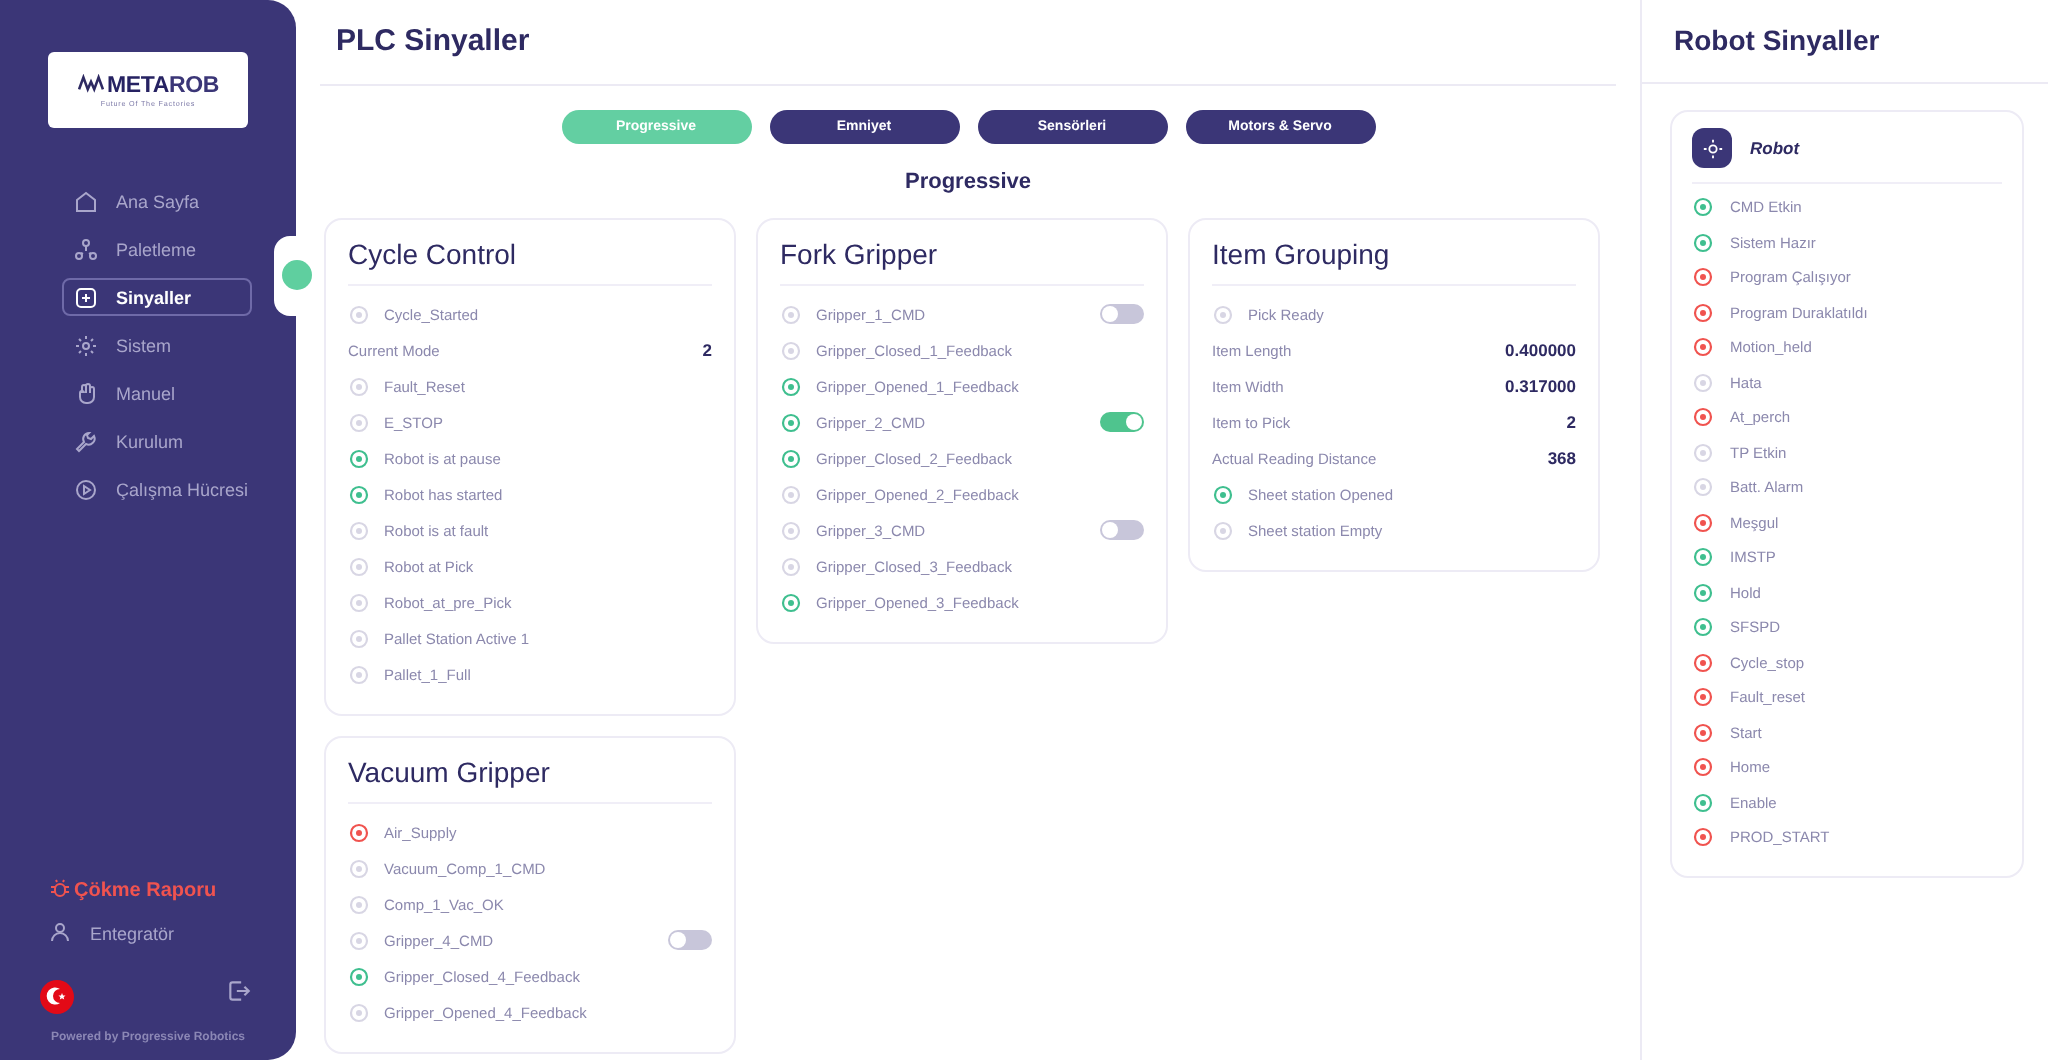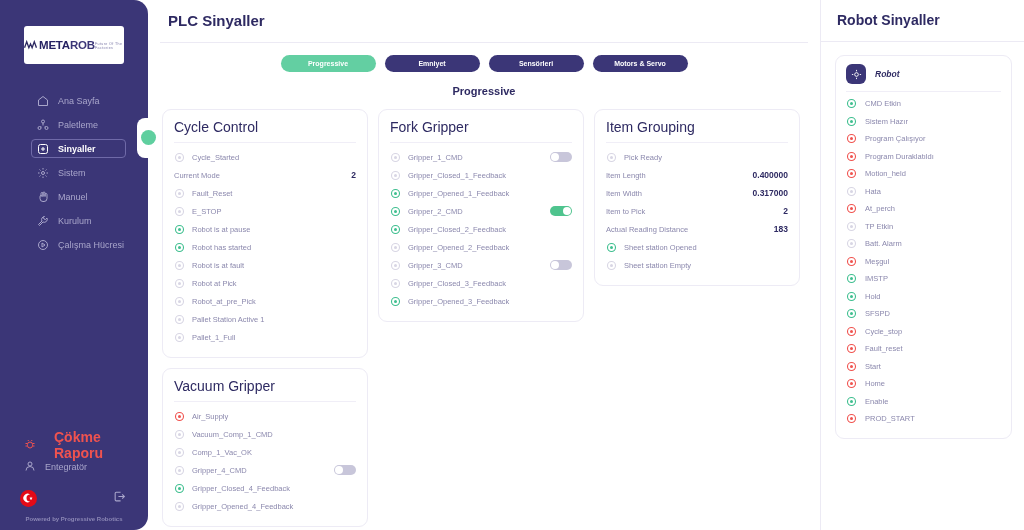--- a/index.html
+++ b/index.html
@@ -19,20 +19,21 @@
     flex: 0 0 148px;
     display: flex; flex-direction: column;
     border-radius: 0 14px 14px 0;
   }
   .logo-box {
     margin: 26px auto 0 auto;
     width: 100px; height: 38px;
     background: #ffffff;
     border-radius: 3px;
     display: flex; align-items: center; justify-content: center;
+    flex-direction: column;
   }
   .logo-row { display: flex; align-items: center; gap: 2px; }
   .logo-mark { width: 13px; height: 11px; }
   .logo-text { font-size: 11.5px; font-weight: bold; color: #262262; letter-spacing: -0.2px; }
   .logo-text .rob { color: #3b3677; font-weight: bold; }
   .logo-sub { font-size: 3.6px; color: #7d7aa8; letter-spacing: 0.4px; margin-top: 1px; }
 
   .nav { margin-top: 26px; display: flex; flex-direction: column; gap: 2px; padding-left: 12px; }
   .nav-item {
     display: flex; align-items: center; gap: 9px;
@@ -55,23 +56,23 @@
     background: #5fcf9f;
   }
   .notch {
     position: absolute; right: -1px; top: 118px;
     width: 12px; height: 40px; background: #ffffff;
     border-radius: 8px 0 0 8px;
   }
 
   .sidebar-bottom { margin-top: auto; padding-bottom: 6px; }
   .crash {
-    display: flex; align-items: center; gap: 18px;
+    display: flex; align-items: center; gap: 1px;
     height: 22px; padding-left: 24px;
-    color: #f0534f; font-size: 14px; font-weight: bold; cursor: pointer;
+    color: #f0534f; font-size: 10px; font-weight: bold; cursor: pointer;
   }
   .integrator {
     display: flex; align-items: center; gap: 9px;
     height: 22px; padding-left: 24px;
     color: #a9a6cb; font-size: 9px; cursor: pointer; margin-bottom: 8px;
   }
   .bottom-row { display: flex; align-items: center; justify-content: space-between; padding: 0 22px 0 20px; height: 24px; }
   .flag { width: 17px; height: 17px; border-radius: 50%; background: #e30a17; display:flex; align-items:center; justify-content:center; }
   .footer-note { font-size: 6px; color: #8b87b5; text-align: center; padding: 6px 0 2px 0; font-weight: bold; }
 
@@ -500,21 +501,21 @@
                 <div class="row kv">
                   <span class="txt">Item Width</span>
                   <span class="val">0.317000</span>
                 </div>
                 <div class="row kv">
                   <span class="txt">Item to Pick</span>
                   <span class="val">2</span>
                 </div>
                 <div class="row kv">
                   <span class="txt">Actual Reading Distance</span>
-                  <span class="val">183</span>
+                  <span class="val">368</span>
                 </div>
                 <div class="row">
                   <span class="led"><svg width="11" height="11" viewBox="0 0 22 22">
                       <circle cx="11" cy="11" r="8" fill="none" stroke="#3fbf8f" stroke-width="2.2"></circle>
                       <circle cx="11" cy="11" r="3" fill="#3fbf8f"></circle>
                     </svg></span>
                   <span class="txt">Sheet station Opened</span>
                 </div>
                 <div class="row">
                   <span class="led"><svg width="11" height="11" viewBox="0 0 22 22">

